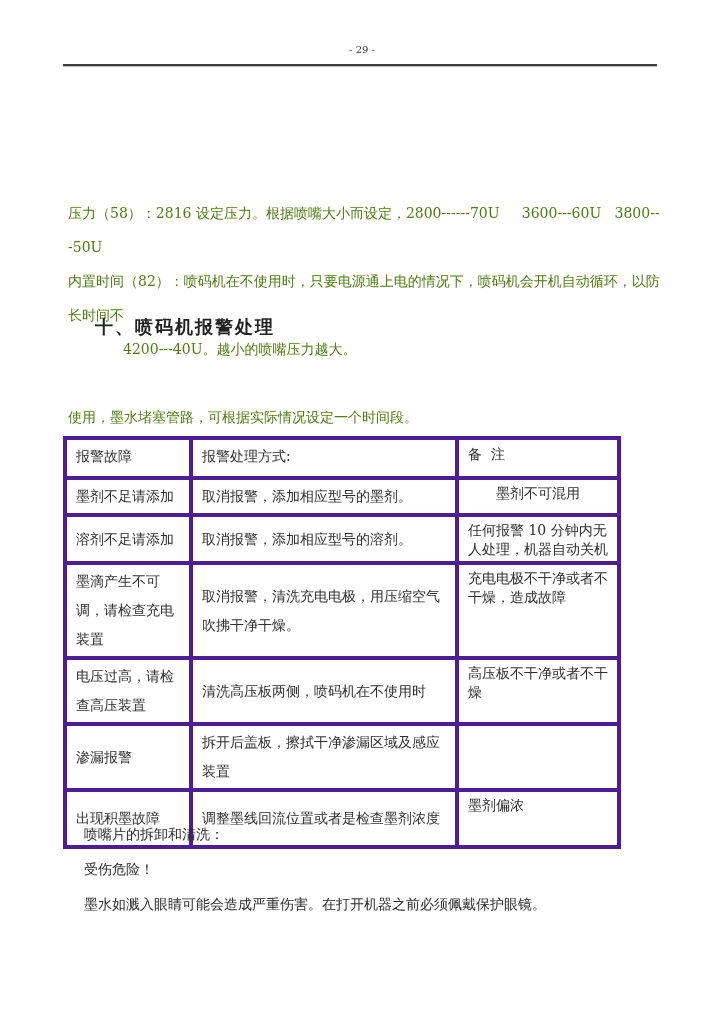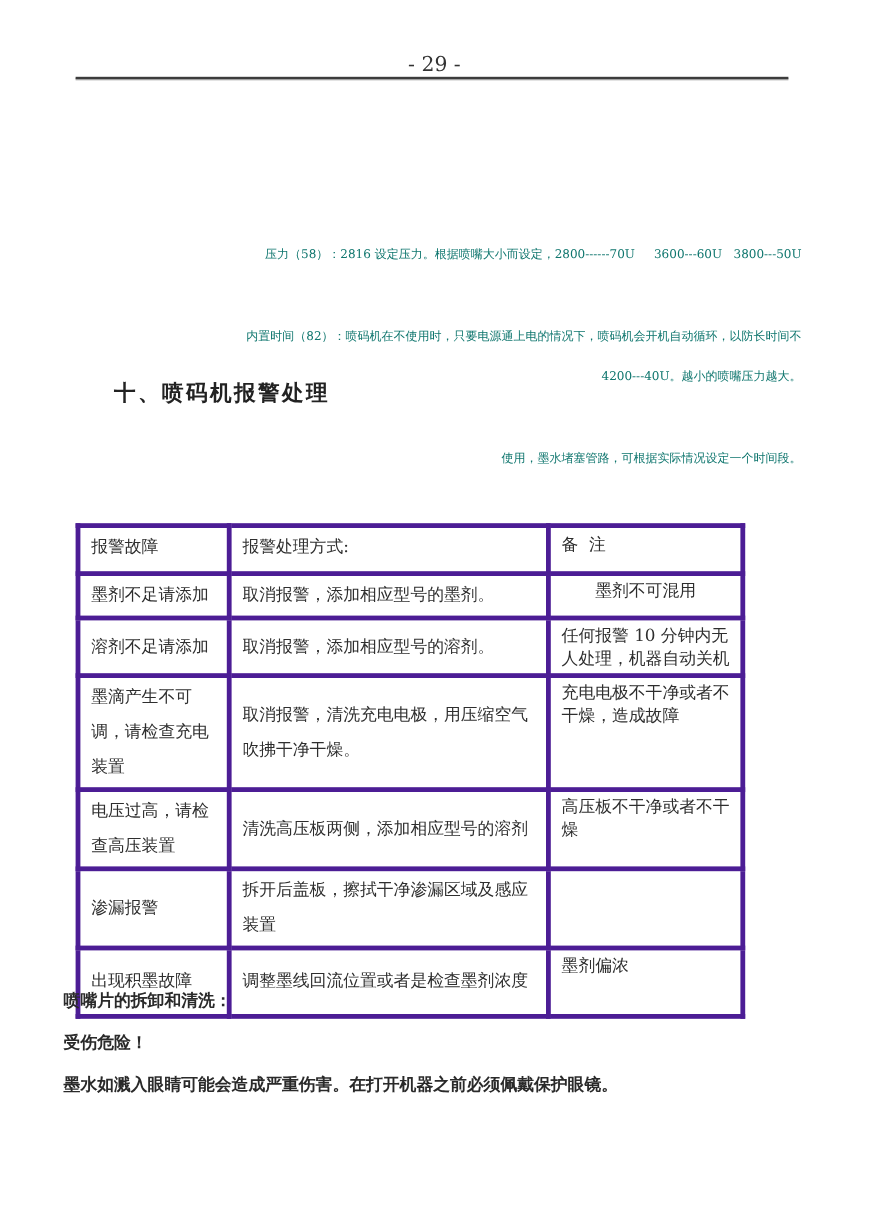--- a/index.html
+++ b/index.html
@@ -12,41 +12,40 @@
     font-family: "DejaVu Serif", "Liberation Serif", serif;
     color: #2e2e2e;
     overflow: hidden;
   }
   .page-number {
     position: absolute;
     top: 44px;
     left: 0;
     width: 100%;
     text-align: center;
-    font-size: 17px;
+    font-size: 10px;
     color: #333333;
   }
   .header-rule {
     position: absolute;
     left: 63px;
     top: 64px;
     width: 594px;
     height: 0;
     border-top: 2px solid #3c3c3c;
     box-shadow: 0 1px 0 #b9b9b9;
   }
   .para {
     position: absolute;
     left: 68px;
     width: 600px;
-    font-size: 10px;
+    font-size: 14px;
     line-height: 34px;
     white-space: pre-wrap;
-    color: #0f766e;
-    text-align: right;
+    color: #4d7c0f;
   }
   .para-pressure { top: 128px; }
   .para-time { top: 196px; }
   .indent-2 { padding-left: 55px; }
   .section-title {
     position: absolute;
     left: 95px;
     top: 315px;
     font-size: 18px;
     font-weight: bold;
@@ -86,25 +85,25 @@
   .alarm-table td.remark {
     vertical-align: top;
     line-height: 19px;
     padding-top: 4px;
   }
   .alarm-table td.remark-center { text-align: center; }
   .alarm-table td.cell-center { text-align: center; }
   .alarm-table td.cell-indent { text-indent: 1.4em; }
   .footer-notes {
     position: absolute;
-    left: 53px;
+    left: 84px;
     top: 817px;
     width: 600px;
     font-size: 14px;
-    font-weight: bold;
+    font-weight: normal;
     line-height: 35px;
     color: #2a2a2a;
   }
 </style>
 </head>
 <body>
 
 <div class="page">
 
   <div class="page-number">- 29 -</div>
@@ -145,21 +144,21 @@
         <td>取消报警，添加相应型号的溶剂。</td>
         <td class="remark">任何报警 10 分钟内无人处理，机器自动关机</td>
       </tr>
       <tr style="height:55px">
         <td>墨滴产生不可调，请检查充电装置</td>
         <td>取消报警，清洗充电电极，用压缩空气吹拂干净干燥。</td>
         <td class="remark">充电电极不干净或者不干燥，造成故障</td>
       </tr>
       <tr style="height:55px">
         <td>电压过高，请检查高压装置</td>
-        <td>清洗高压板两侧，添加相应型号的溶剂</td>
+        <td>清洗高压板两侧，喷码机在不使用时</td>
         <td class="remark">高压板不干净或者不干燥</td>
       </tr>
       <tr style="height:31px">
         <td>渗漏报警</td>
         <td>拆开后盖板，擦拭干净渗漏区域及感应装置</td>
         <td class="remark"></td>
       </tr>
       <tr style="height:57px">
         <td>出现积墨故障</td>
         <td>调整墨线回流位置或者是检查墨剂浓度</td>

